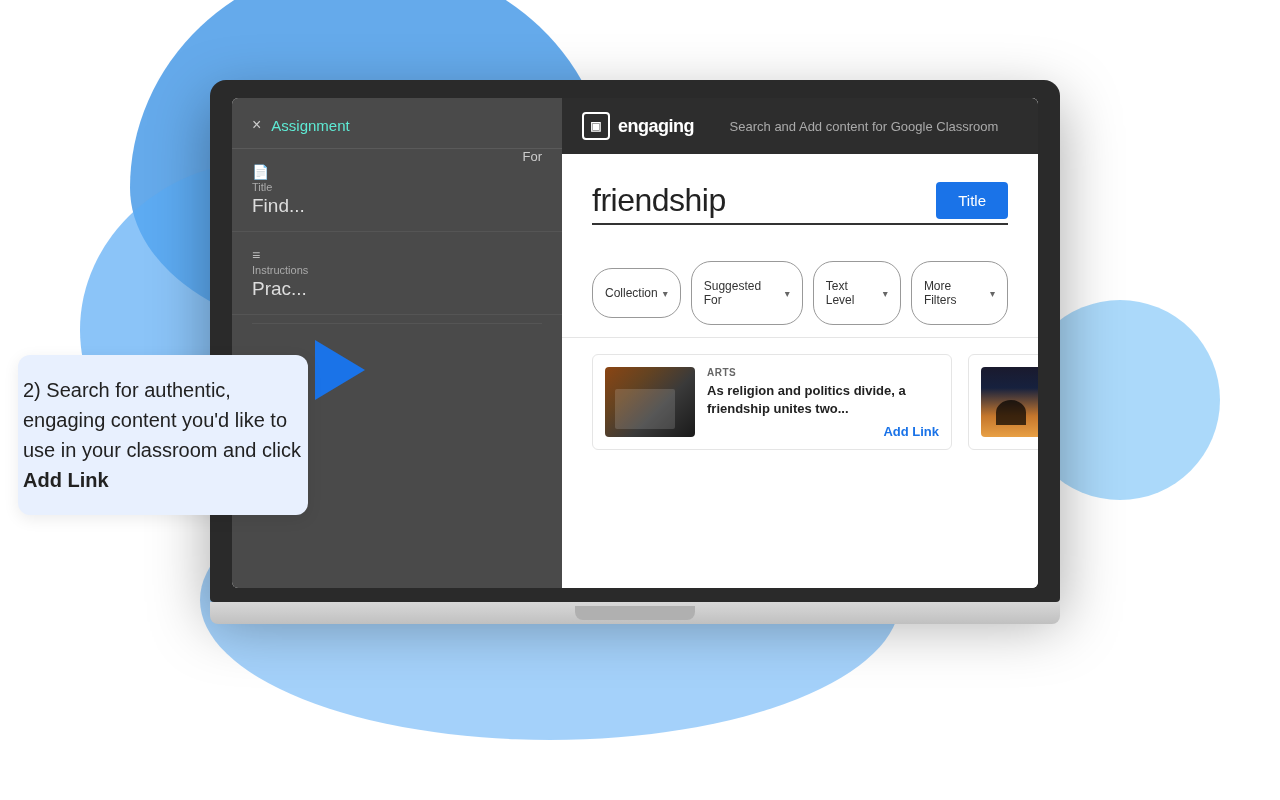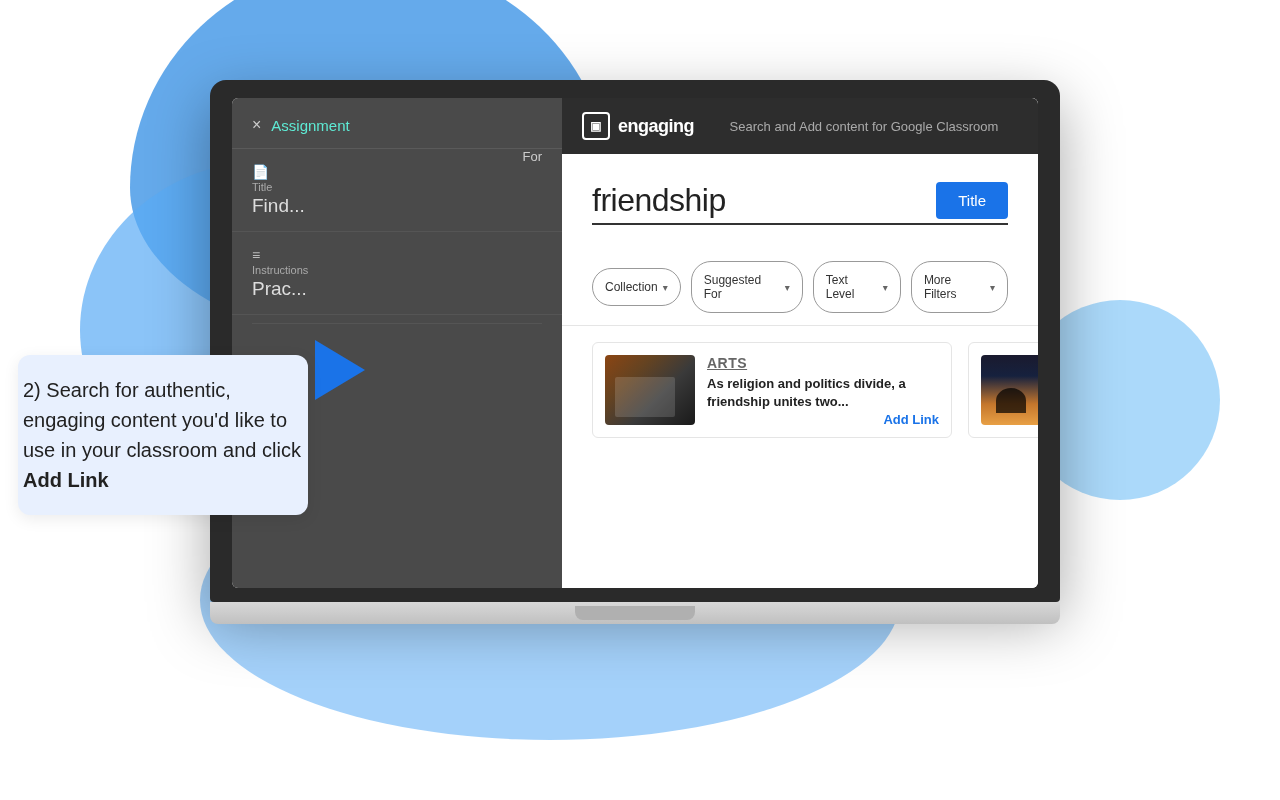--- a/index.html
+++ b/index.html
@@ -243,21 +243,21 @@
       gap: 10px;
       padding: 16px 30px 12px;
       border-bottom: 1px solid #e5e5e5;
     }
     .filter-chip {
       display: flex;
       align-items: center;
       gap: 5px;
       border: 1px solid #999;
       border-radius: 20px;
-      padding: 11px 12px;
+      padding: 17px 12px;
       font-size: 12px;
       color: #333;
       cursor: pointer;
       background: #fff;
     }
     .filter-chip .chevron {
       font-size: 10px;
       color: #666;
     }
 
@@ -315,27 +315,26 @@
       width: 30px;
       height: 25px;
       background: rgba(0,0,0,0.7);
       border-radius: 50% 50% 0 0;
     }
     .result-content {
       flex: 1;
       min-width: 0;
     }
     .result-category {
-      font-size: 14px;
+      font-size: 10px;
       font-weight: 700;
       color: #666;
       text-transform: uppercase;
       letter-spacing: 0.5px;
       margin-bottom: 4px;
-      text-decoration: underline;
     }
     .result-headline {
       font-size: 13px;
       font-weight: 600;
       color: #222;
       line-height: 1.4;
     }
     .add-link-btn {
       position: absolute;
       bottom: 10px;

